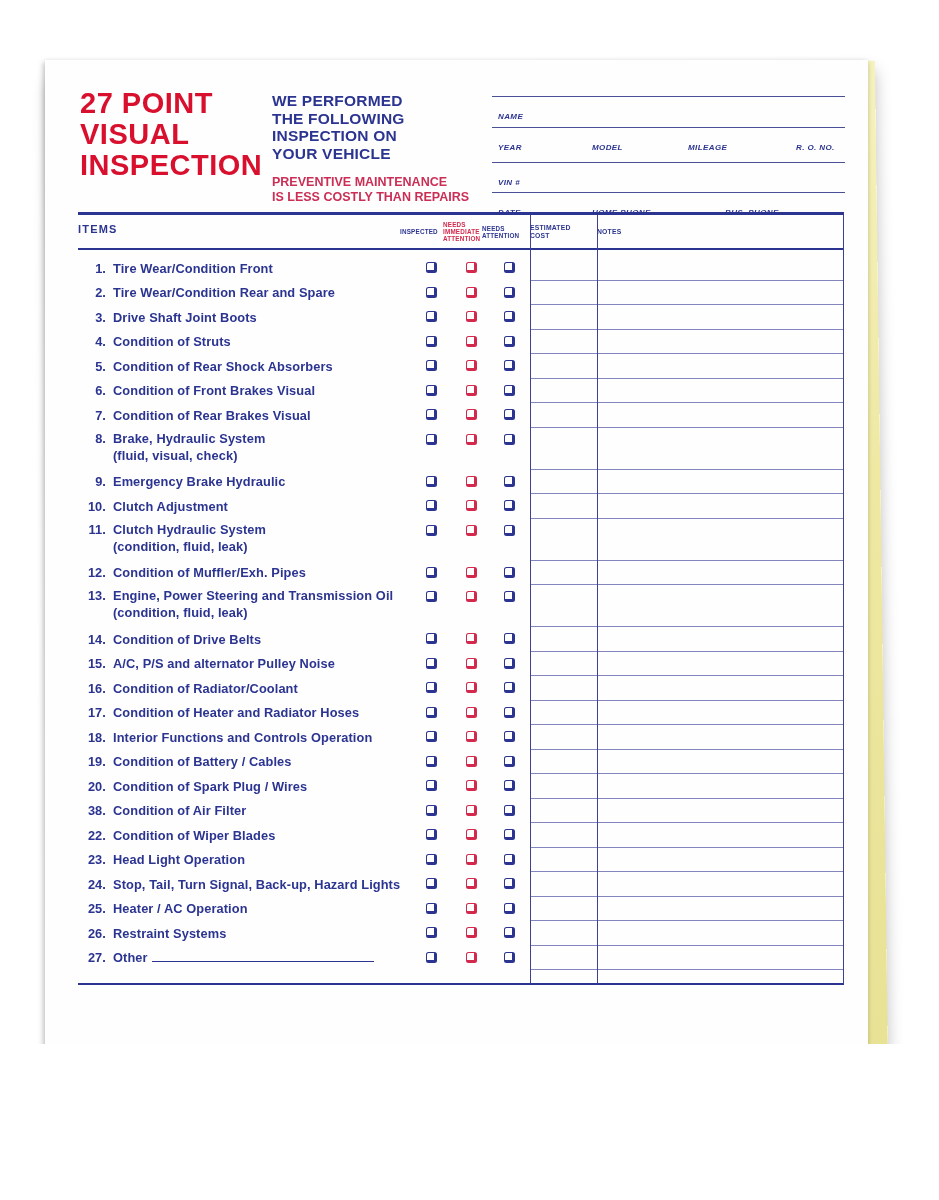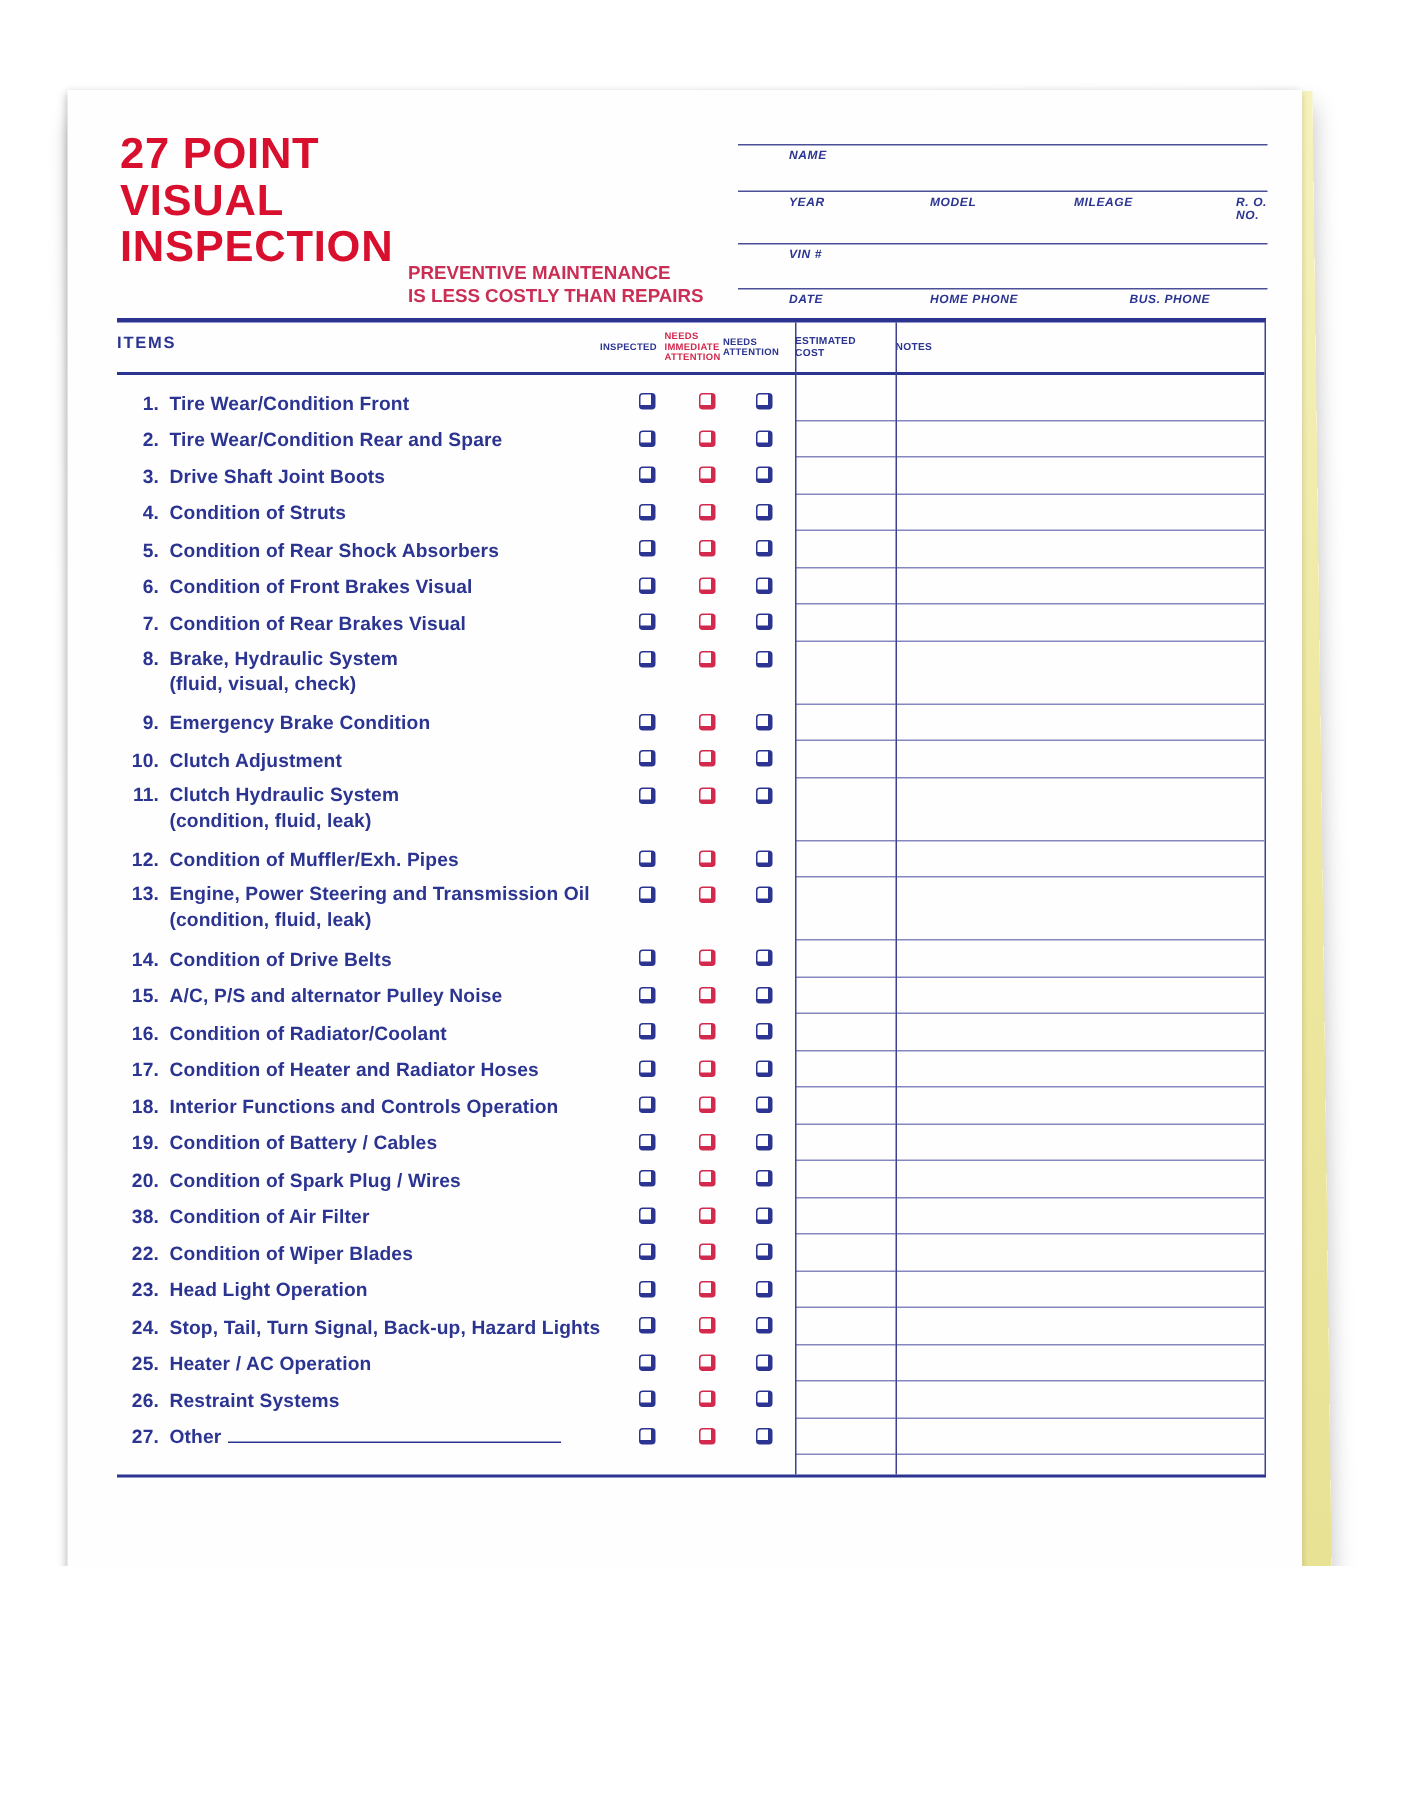--- a/index.html
+++ b/index.html
@@ -19,22 +19,22 @@
          font-size:29px;line-height:31px;letter-spacing:.5px;}
   .performed{position:absolute;left:227px;top:32px;color:#2b3490;font-weight:bold;
              font-size:15.5px;line-height:17.5px;letter-spacing:.2px;}
   .preventive{position:absolute;left:227px;top:115px;color:#cb2e55;font-weight:bold;
               font-size:12.5px;line-height:15px;}
   
   .fields{position:absolute;left:447px;top:0;width:353px;height:150px;}
   .frow{position:absolute;left:0;width:353px;}
   .fline{border-top:1.3px solid #4b4f97;width:353px;height:0;}
   .flabels{position:relative;height:12px;}
-  .flabels span{position:absolute;top:2px;font-size:8px;font-style:italic;
-                font-weight:bold;color:#2b3490;letter-spacing:.4px;margin-left:28px;}
+  .flabels span{position:absolute;top:15px;font-size:8px;font-style:italic;
+                font-weight:bold;color:#2b3490;letter-spacing:.4px;}
   
   .insp-table{position:absolute;left:33px;top:152px;width:765px;
               border-top:3px solid #2b3490;border-bottom:2px solid #2b3490;}
   .thead{position:relative;height:33px;border-bottom:2px solid #2b3490;}
   .th{position:absolute;color:#2b3490;font-weight:bold;text-align:left;}
   .th-items{left:0;top:8px;width:204px;font-size:11px;letter-spacing:1.2px;}
   .th-tiny{font-size:6.3px;line-height:7.2px;letter-spacing:.2px;top:50%;transform:translateY(-50%);}
   .th-insp{left:322px;width:64px;}
   .th-imm{left:365px;width:58px;color:#d3294d;}
   .th-att{left:404px;width:56px;}
@@ -81,20 +81,26 @@
   <div class="carbon"></div>
 
   <div class="page">
 
     <div class="title">
       <div>27 POINT</div>
       <div>VISUAL</div>
       <div>INSPECTION</div>
     </div>
 
+    <div class="performed">
+      <div>WE PERFORMED</div>
+      <div>THE FOLLOWING</div>
+      <div>INSPECTION ON</div>
+      <div>YOUR VEHICLE</div>
+    </div>
 
     <div class="preventive">
       <div>PREVENTIVE MAINTENANCE</div>
       <div>IS LESS COSTLY THAN REPAIRS</div>
     </div>
 
     <div class="fields">
       <div class="frow" style="top:36px">
         <div class="fline"></div>
         <div class="flabels">
@@ -230,21 +236,21 @@
             </div>
             <span class="cb cb-1"></span>
             <span class="cb cb-2 red"></span>
             <span class="cb cb-3"></span>
             <div class="c-cost"></div>
             <div class="c-notes"></div>
           </div>
           <div class="trow">
             <div class="c-item">
               <span class="c-num">9.</span>
-              <span class="c-lbl">Emergency Brake Condition</span>
+              <span class="c-lbl">Emergency Brake Hydraulic</span>
             </div>
             <span class="cb cb-1"></span>
             <span class="cb cb-2 red"></span>
             <span class="cb cb-3"></span>
             <div class="c-cost"></div>
             <div class="c-notes"></div>
           </div>
           <div class="trow">
             <div class="c-item">
               <span class="c-num">10.</span>

